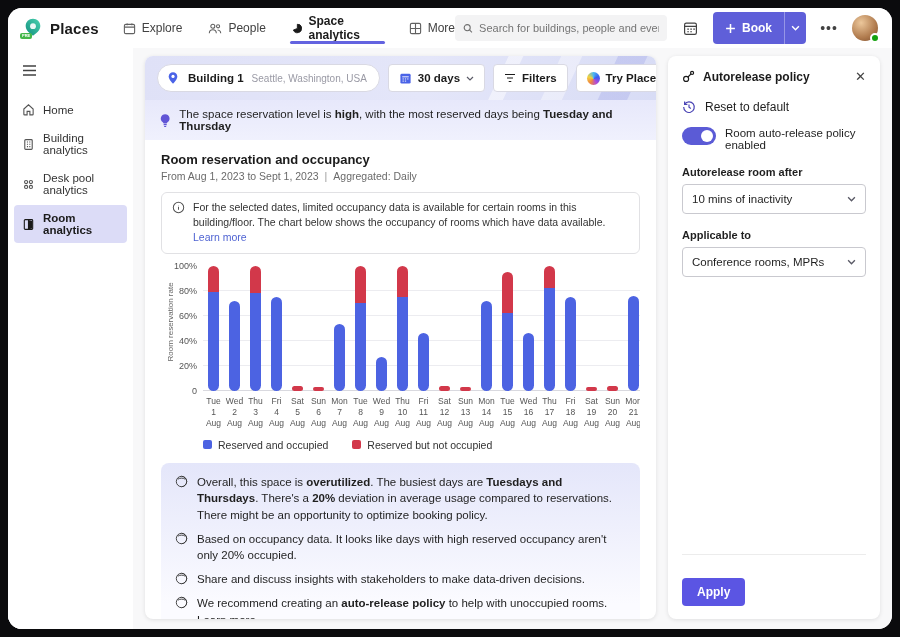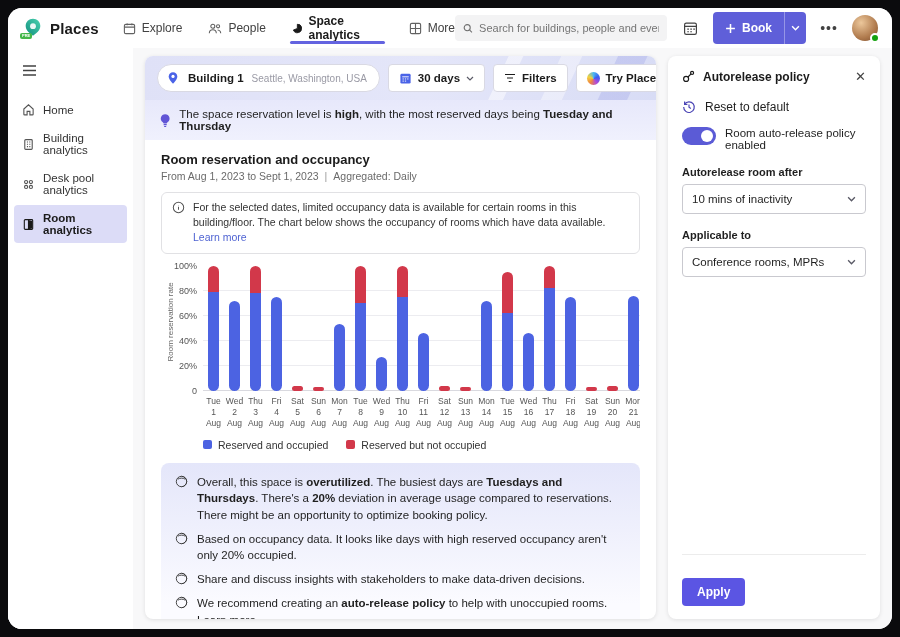--- a/index.html
+++ b/index.html
@@ -80,21 +80,21 @@
   .gline { position:absolute; left:0; right:0; height:1px; background:#ececf0; }
   .gline.zero { background:#d9d9df; }
   .bars { position:relative; display:flex; height:100%; z-index:1; }
   .slot { width:21px; display:flex; align-items:flex-end; justify-content:center; flex:0 0 auto; }
   .stack { width:11px; border-radius:6px; overflow:hidden; display:flex; flex-direction:column; }
   .seg-red { background:#d2384a; }
   .seg-blue { background:#4c63e2; flex:1; }
   .xlabels { display:flex; margin-top:5px; }
   .xlabels .slot { display:block; text-align:center; font-size:8.5px; color:#555; line-height:1.3; }
 
-  .legend { display:flex; gap:18px; margin:10px 0 0 42px; }
+  .legend { display:flex; gap:24px; margin:10px 0 0 42px; }
   .leg { display:flex; align-items:center; gap:6px; font-size:10.5px; color:#333; }
   .sw { width:9px; height:9px; border-radius:2px; }
 
   .insights { margin-top:12px; border-radius:8px; background:linear-gradient(180deg,#e4e6fa 0%,#fbfbff 80%); padding:11px 14px; display:flex; flex-direction:column; gap:7px; }
   .ins { display:flex; gap:9px; font-size:11.5px; line-height:1.45; color:#1f1f1f; }
   .ins svg { flex:0 0 auto; margin-top:1px; }
 
   
   .panel-wrap { width:224px; flex:0 0 auto; padding:8px 12px 10px 0; display:flex; }
   .panel { flex:1; background:#fff; border-radius:8px; box-shadow:0 1px 4px rgba(0,0,0,.10); padding:13px 14px; display:flex; flex-direction:column; }

